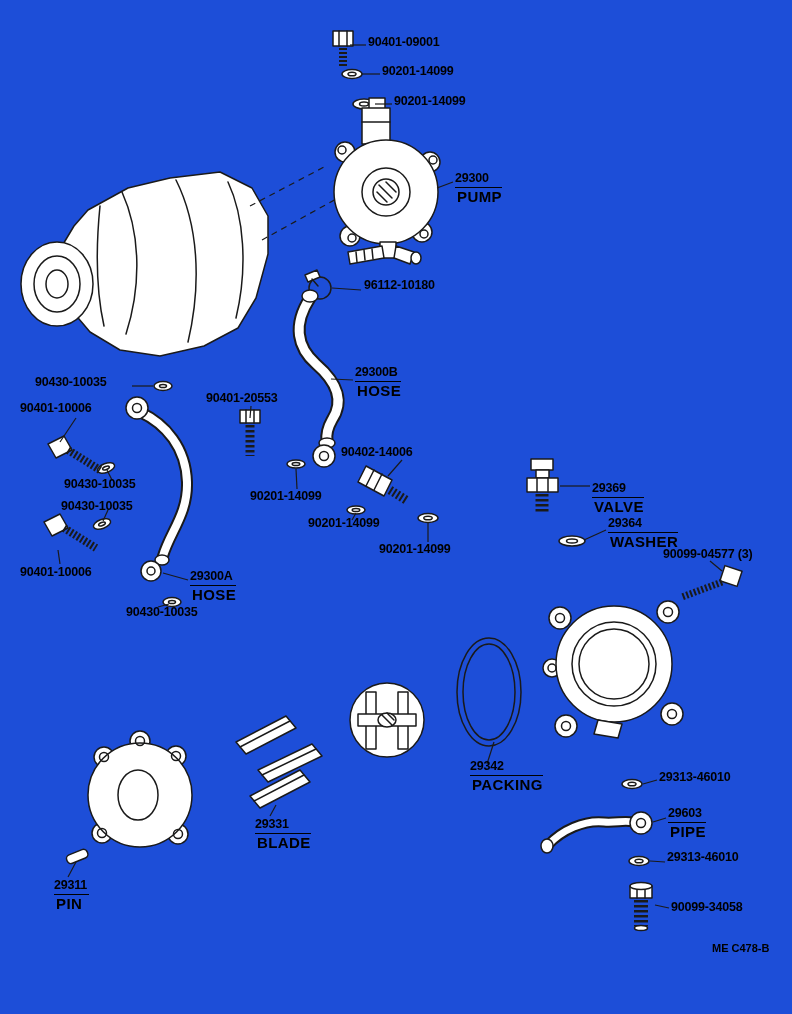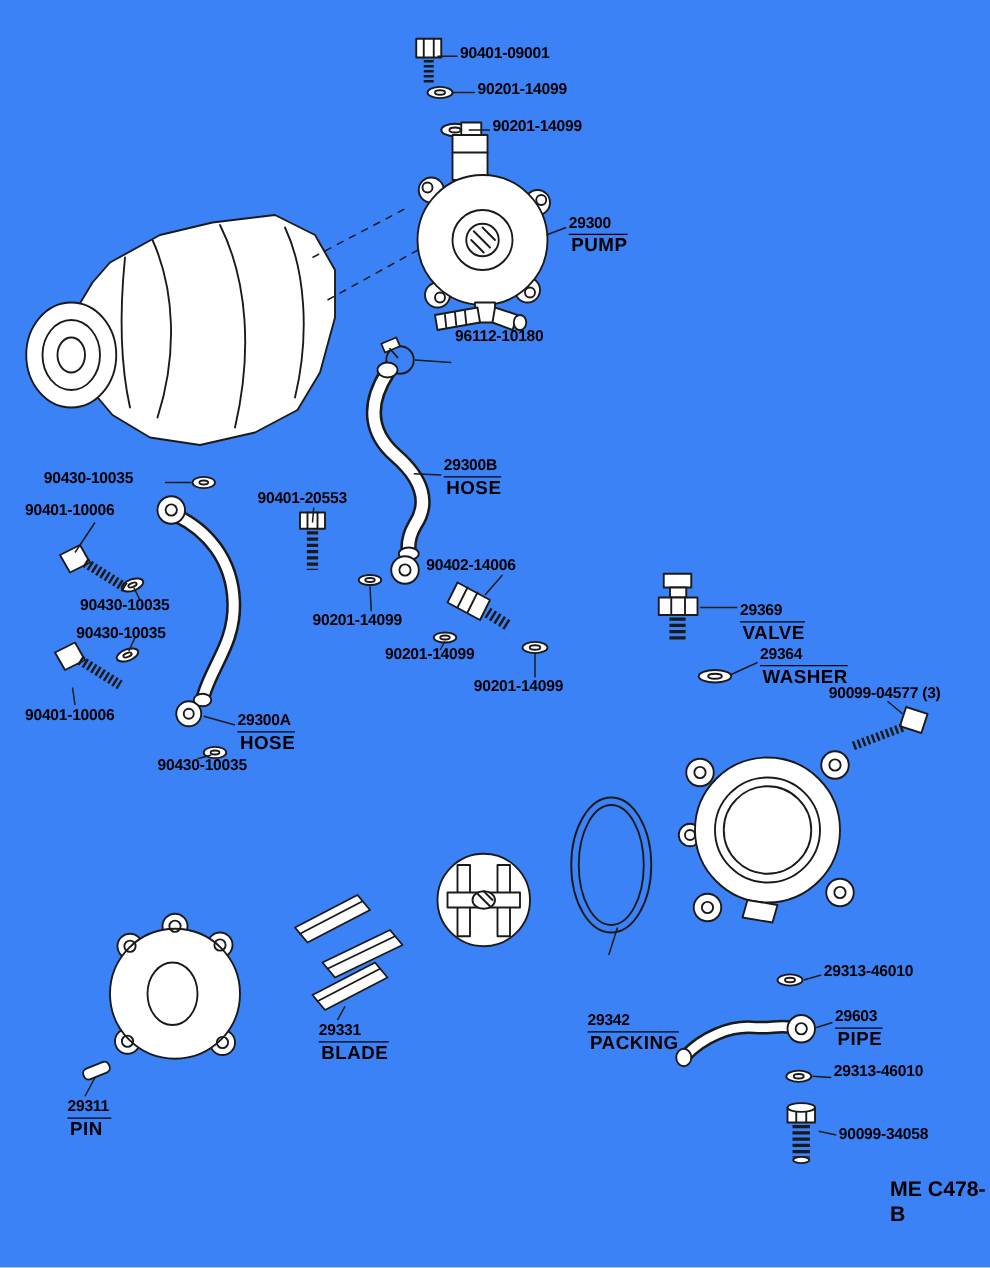--- a/index.html
+++ b/index.html
@@ -1,34 +1,34 @@
 <!DOCTYPE html>
 <html><head>
 <meta charset="utf-8">
 <style>
   html,body{margin:0;padding:0;background:#fff;}
   .stage{
-    position:relative;width:792px;height:1014px;background:#3b82f6;
+    position:relative;width:792px;height:1014px;background:#1d4ed8;
     font-family:"Liberation Sans", sans-serif;overflow:hidden;
   }
   .stage svg{position:absolute;left:0;top:0;}
   .ln{fill:none;stroke:#1a1a1a;stroke-width:1.5;stroke-linecap:round;stroke-linejoin:round;}
   .fw{fill:#ffffff;stroke:#1a1a1a;stroke-width:1.5;stroke-linejoin:round;}
   .leader{fill:none;stroke:#1a1a1a;stroke-width:1.2;}
   .dash{fill:none;stroke:#1a1a1a;stroke-width:1.2;stroke-dasharray:6 5;}
   .callout{
     position:absolute;color:#000;font-weight:bold;font-size:12.5px;
     letter-spacing:-0.2px;line-height:1.1;white-space:nowrap;z-index:2;
   }
   .callout .num{display:block;}
   .callout.underlined .num{border-bottom:1.5px solid #000;padding:0 2px 1px 0;}
   .callout .sub{display:block;font-size:15px;letter-spacing:0.4px;padding-left:2px;margin-top:1px;}
   .code{
     position:absolute;left:712px;top:942px;color:#000;font-weight:bold;
-    font-size:17px;z-index:2;
+    font-size:11px;z-index:2;
   }
 </style>
 </head>
 <body>
 
 <div class="stage">
 
   <svg width="792" height="1014" viewBox="0 0 792 1014">
 
     <g>
@@ -311,21 +311,21 @@
   <div class="callout" style="left:382px;top:65px">
     <span class="num">90201-14099</span>
   </div>
   <div class="callout" style="left:394px;top:95px">
     <span class="num">90201-14099</span>
   </div>
   <div class="callout underlined" style="left:455px;top:172px">
     <span class="num">29300</span>
     <span class="sub">PUMP</span>
   </div>
-  <div class="callout" style="left:364px;top:263px">
+  <div class="callout" style="left:364px;top:279px">
     <span class="num">96112-10180</span>
   </div>
   <div class="callout underlined" style="left:355px;top:366px">
     <span class="num">29300B</span>
     <span class="sub">HOSE</span>
   </div>
   <div class="callout" style="left:35px;top:376px">
     <span class="num">90430-10035</span>
   </div>
   <div class="callout" style="left:20px;top:402px">
@@ -366,21 +366,21 @@
   <div class="callout" style="left:20px;top:566px">
     <span class="num">90401-10006</span>
   </div>
   <div class="callout underlined" style="left:190px;top:570px">
     <span class="num">29300A</span>
     <span class="sub">HOSE</span>
   </div>
   <div class="callout" style="left:126px;top:606px">
     <span class="num">90430-10035</span>
   </div>
-  <div class="callout underlined" style="left:470px;top:810px">
+  <div class="callout underlined" style="left:470px;top:760px">
     <span class="num">29342</span>
     <span class="sub">PACKING</span>
   </div>
   <div class="callout" style="left:659px;top:771px">
     <span class="num">29313-46010</span>
   </div>
   <div class="callout underlined" style="left:668px;top:807px">
     <span class="num">29603</span>
     <span class="sub">PIPE</span>
   </div>

